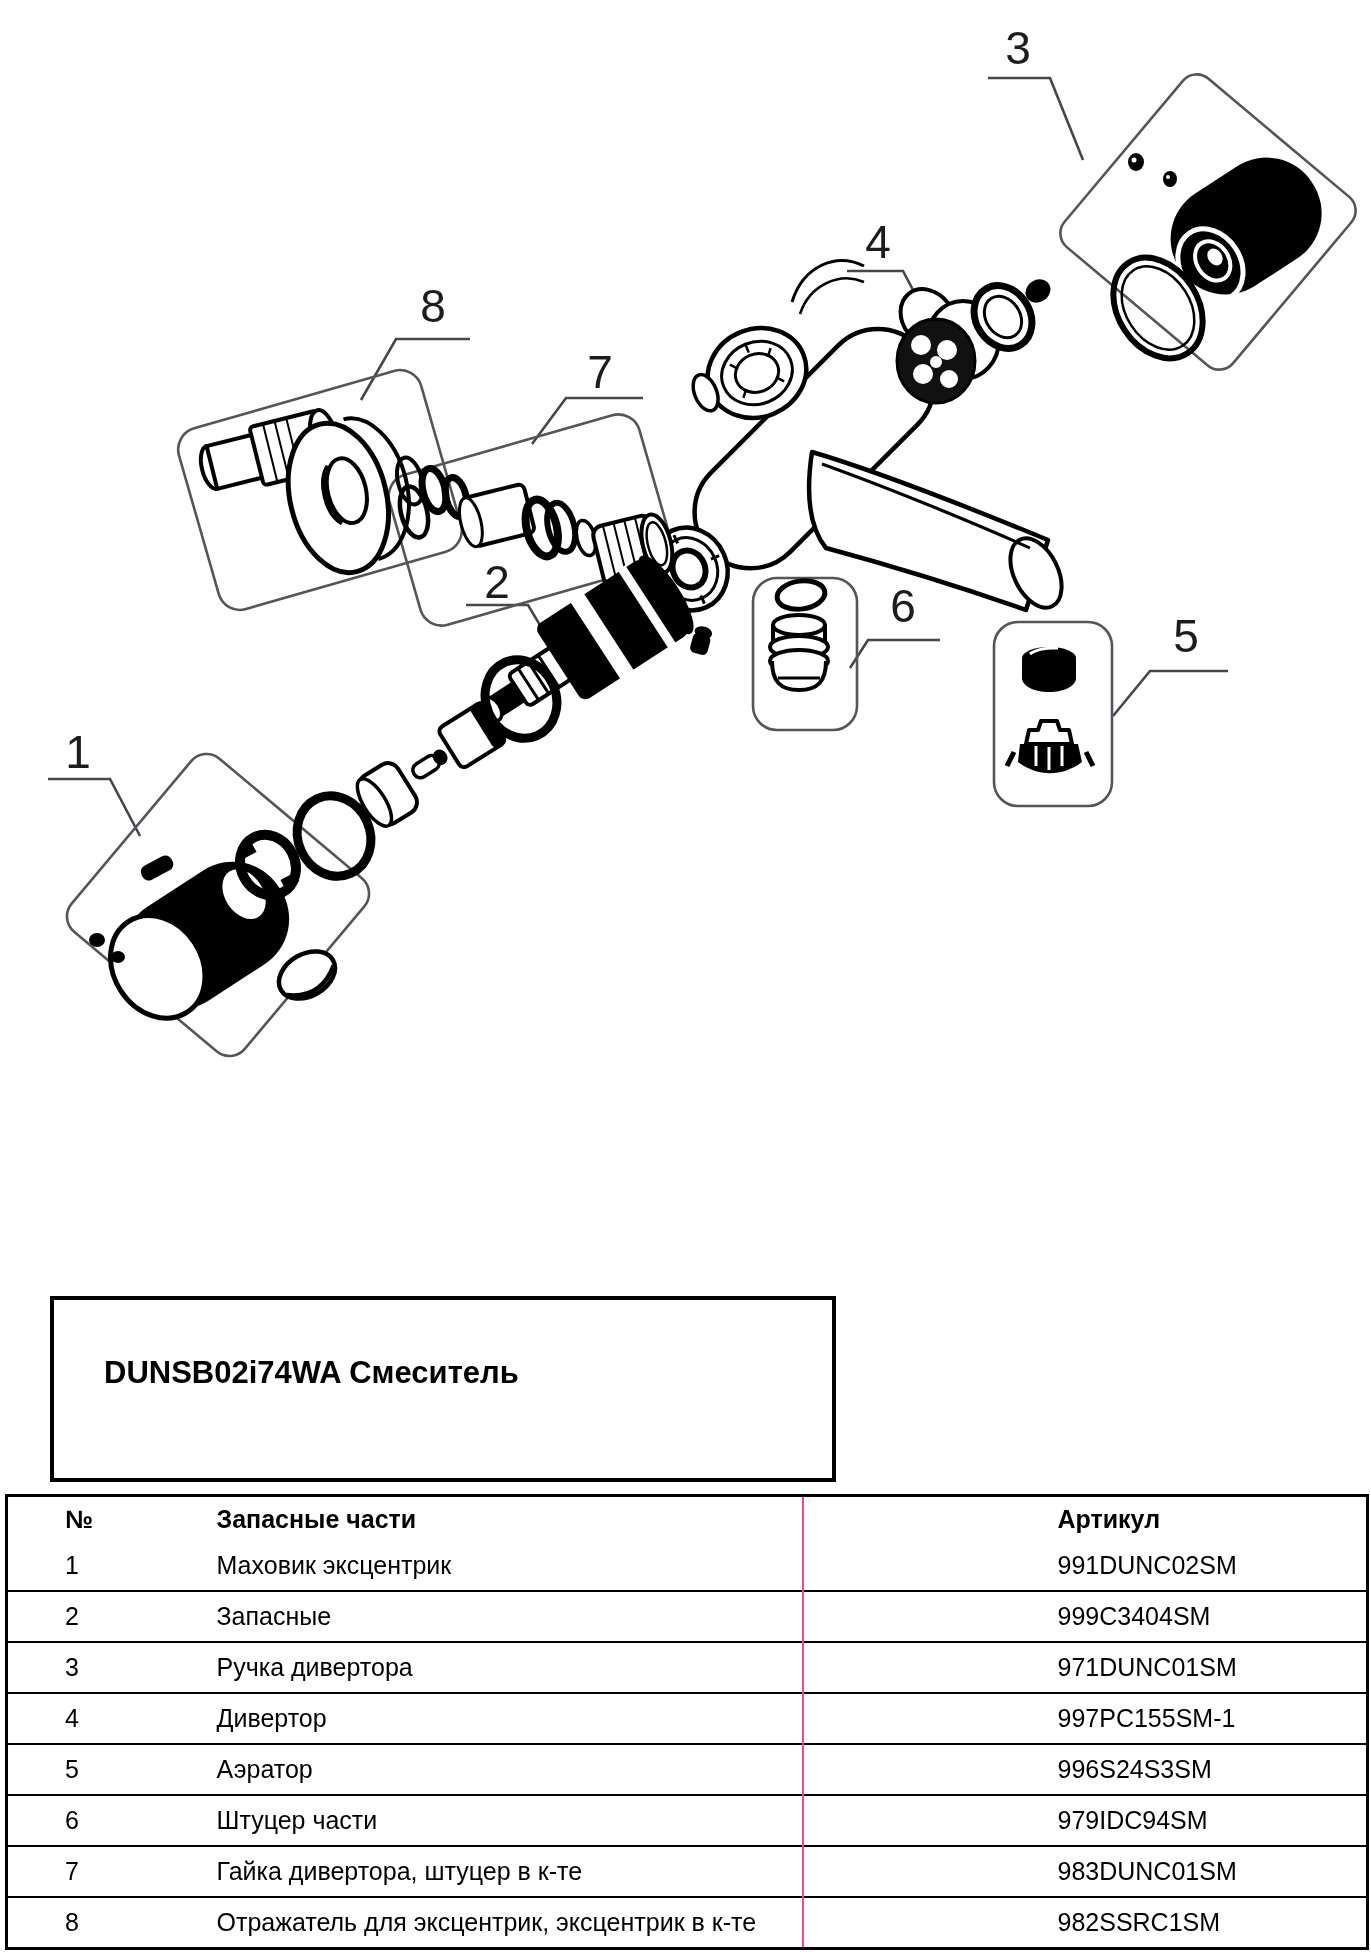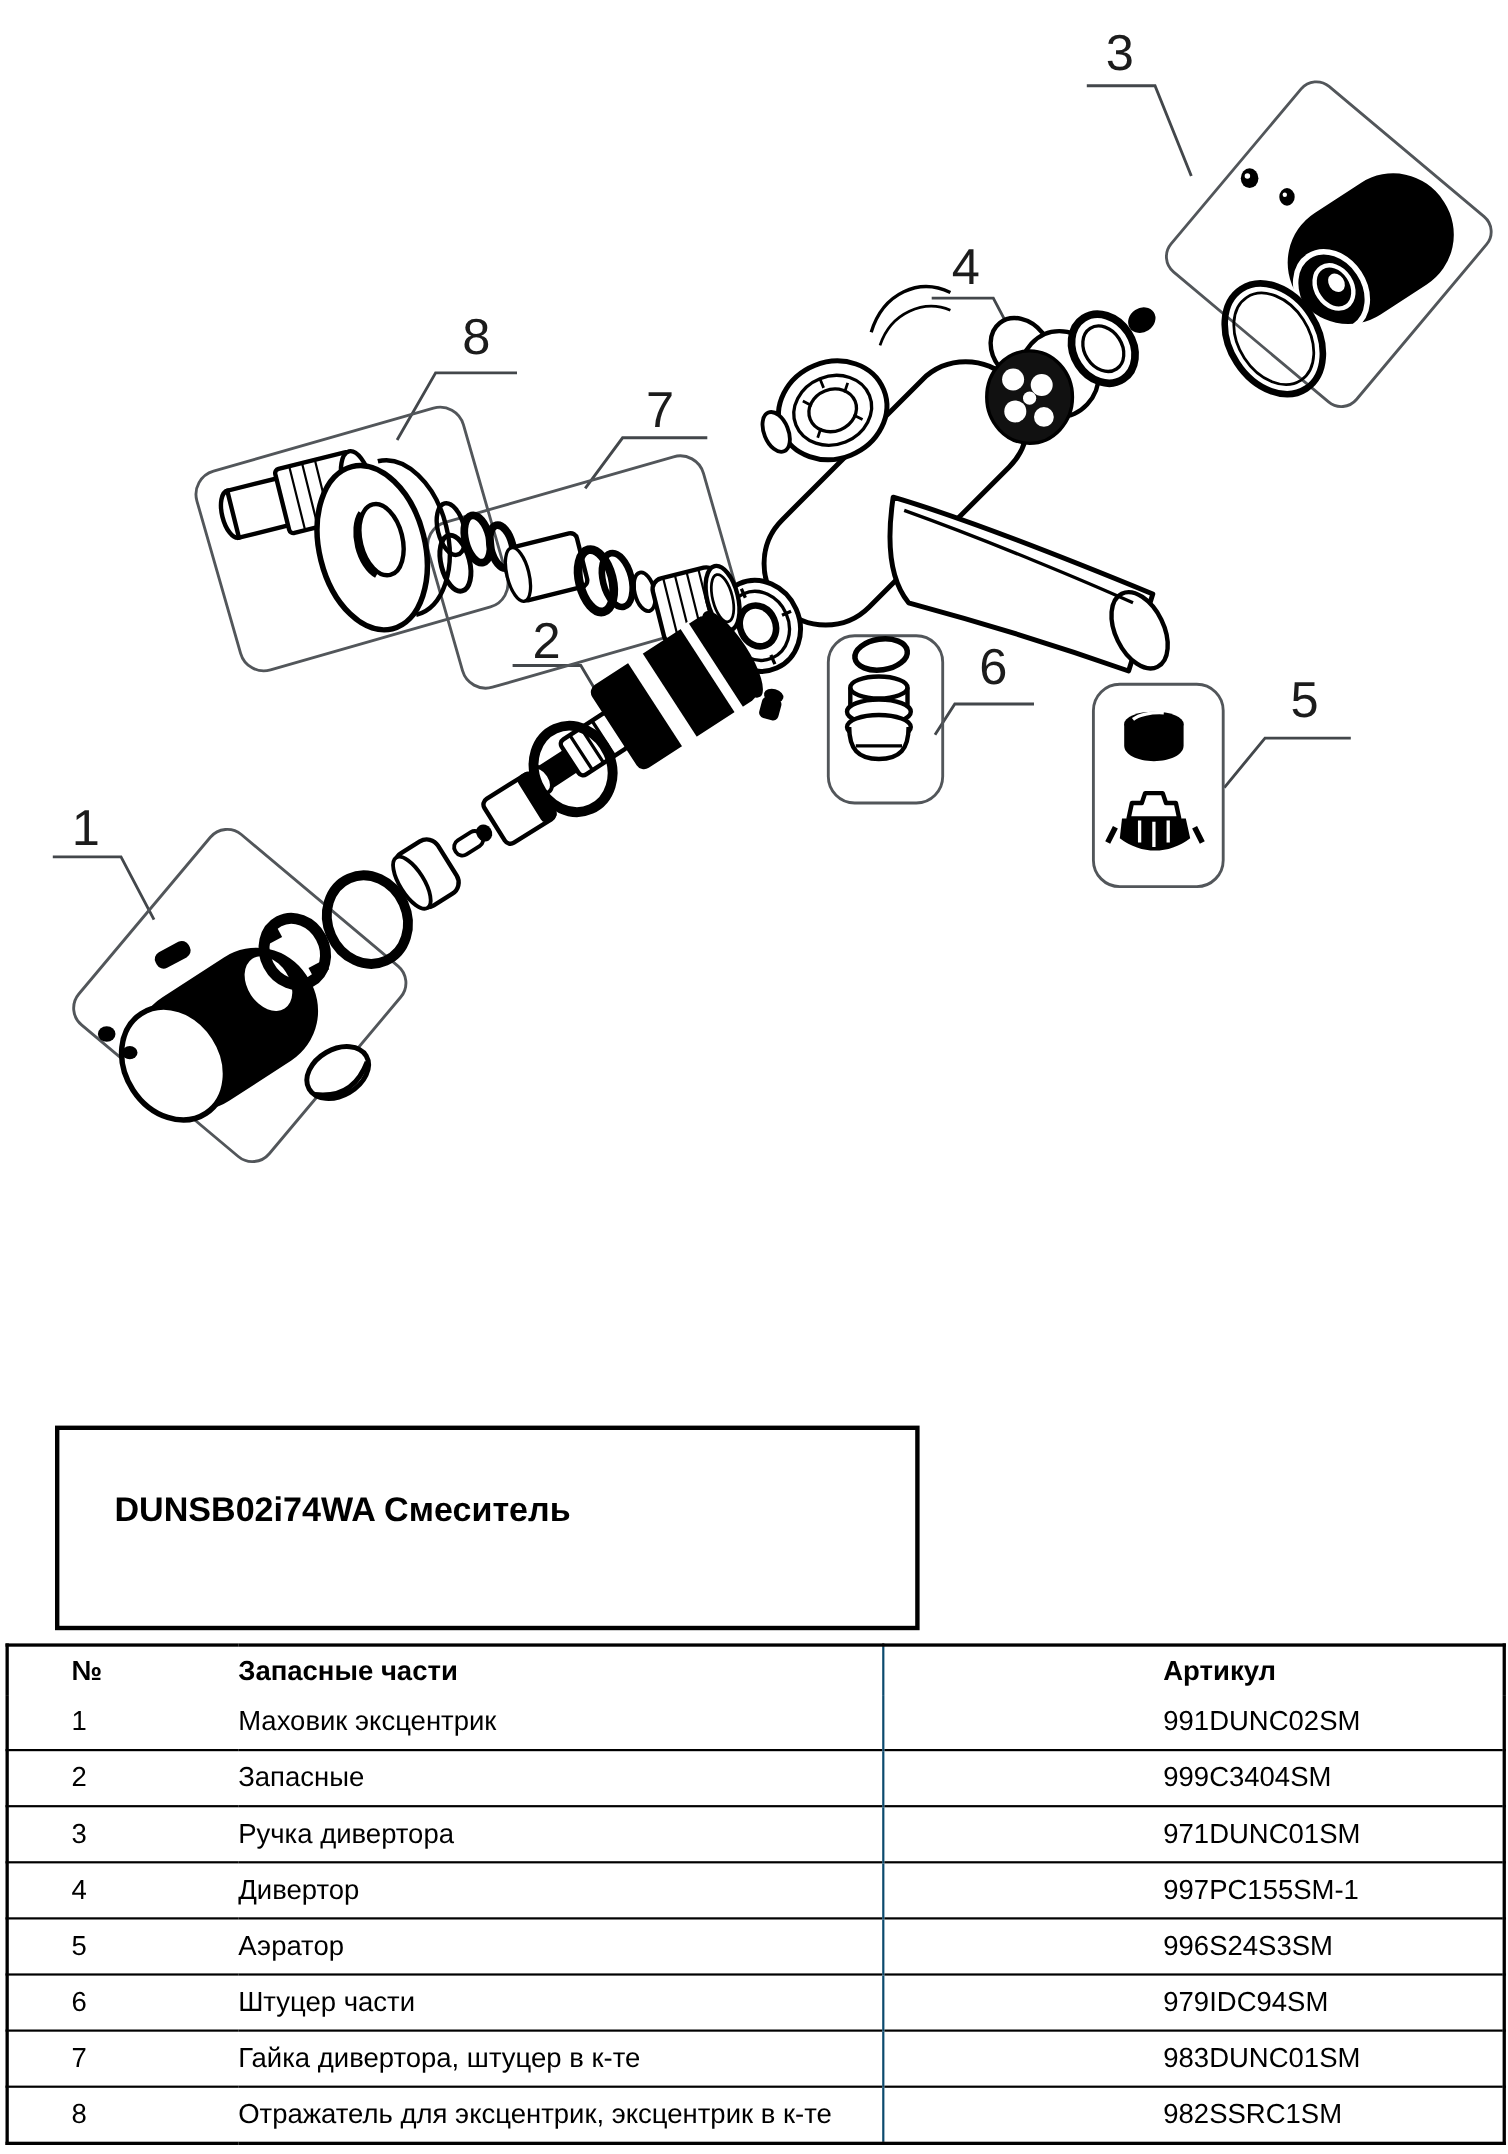--- a/index.html
+++ b/index.html
@@ -18,21 +18,21 @@
   table.parts{width:100%;border-collapse:collapse;border:3px solid #000;table-layout:fixed;}
   table.parts tr{border-top:2px solid #000;}
   table.parts tr:first-child{border-top:none;}
   th,td{font-size:25px;text-align:left;vertical-align:middle;padding:0;font-weight:400;}
   thead th{font-weight:700;height:44px;}
   tbody td{height:49px;}
   .col-num{width:210px;}
   .col-name{width:586px;}
   .col-article{width:565px;}
   .cell-num{padding-left:57px;}
-  .cell-article{border-left:2px solid #0c4a6e;padding-left:254px;}
+  .cell-article{border-left:2px solid #ec4899;padding-left:254px;}
   .callout-digit{font-family:"Liberation Sans",sans-serif;font-size:46px;fill:#1c1c1c;}
   .leader{stroke:#43474b;stroke-width:2.6;fill:none;}
   .cbox{stroke:#52565a;stroke-width:2.6;fill:none;}
   .ln{stroke:#000;fill:none;}
 </style>
 </head>
 <body>
 
 <div class="stage">
 

